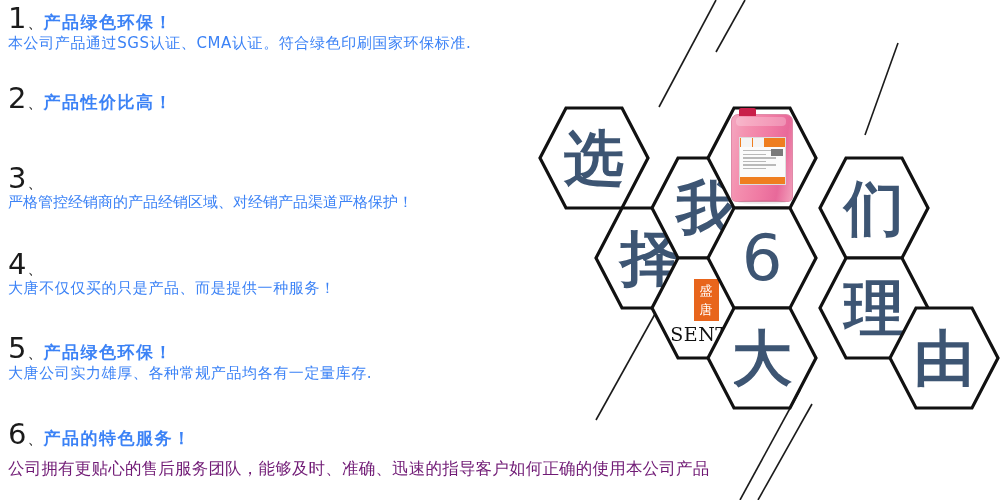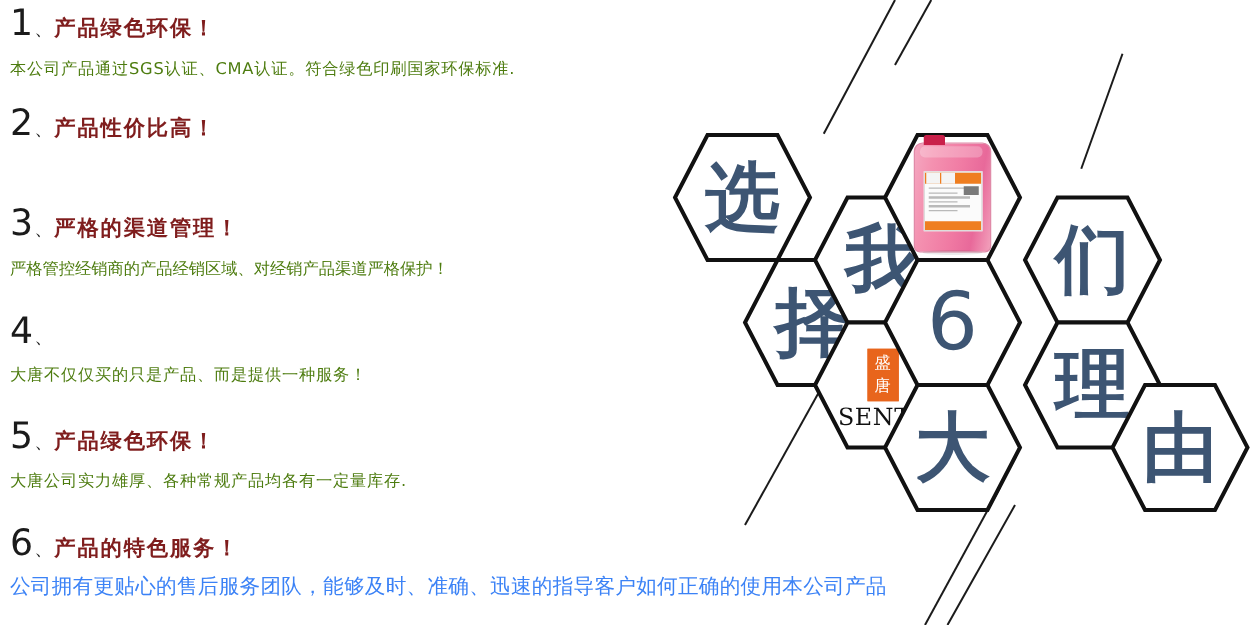--- a/index.html
+++ b/index.html
@@ -23,26 +23,26 @@
   }
   .feature { position:absolute; left:8px; }
   .f-head { display:flex; align-items:baseline; white-space:nowrap; }
   .f-num {
     font-size:29px; line-height:1;
     color:#1b1b1b; font-weight:400;
     font-family:"DejaVu Sans","Liberation Sans",sans-serif;
   }
   .f-dun { font-size:15px; color:#1b1b1b; margin:0 1px 0 1px; }
   .f-title {
-    font-size:17px; font-weight:bold; color:#7f1d1d;
+    font-size:17px; font-weight:bold; color:#3b82f6;
     letter-spacing:1.5px;
   }
   .f-body {
-    font-size:13px; color:#4d7c0f; white-space:nowrap;
-    letter-spacing:0.6px; margin-top:12px;
+    font-size:15px; color:#3b82f6; white-space:nowrap;
+    letter-spacing:0.6px; margin-top:0;
   }
   .f-body.tight { letter-spacing:0px; }
 
   
   #honeycomb { position:absolute; inset:0; z-index:2; pointer-events:none; }
   .hexwrap { position:absolute; }
   .hex-svg { position:absolute; left:0; top:0; }
   .hex-label {
     position:absolute; inset:0;
     display:flex; align-items:center; justify-content:center;
@@ -143,21 +143,20 @@
       <span class="f-num">2</span>
       <span class="f-dun">、</span>
       <span class="f-title">产品性价比高！</span>
     </div>
   </div>
 
   <div class="feature" style="top:164px;">
     <div class="f-head">
       <span class="f-num">3</span>
       <span class="f-dun">、</span>
-      <span class="f-title">严格的渠道管理！</span>
     </div>
     <div class="f-body tight">严格管控经销商的产品经销区域、对经销产品渠道严格保护！</div>
   </div>
 
   <div class="feature" style="top:250px;">
     <div class="f-head">
       <span class="f-num">4</span>
       <span class="f-dun">、</span>
     </div>
     <div class="f-body">大唐不仅仅买的只是产品、而是提供一种服务！</div>
@@ -176,21 +175,21 @@
     <div class="f-head">
       <span class="f-num">6</span>
       <span class="f-dun">、</span>
       <span class="f-title">产品的特色服务！</span>
     </div>
   </div>
 
 </section>
 
 <div style="position:absolute; left:8px; top:458px; width:992px; z-index:4;
-            font-size:16.5px; color:#3b82f6; white-space:nowrap; letter-spacing:0.2px;">公司拥有更贴心的售后服务团队，能够及时、准确、迅速的指导客户如何正确的使用本公司产品</div>
+            font-size:16.5px; color:#701a75; white-space:nowrap; letter-spacing:0.2px;">公司拥有更贴心的售后服务团队，能够及时、准确、迅速的指导客户如何正确的使用本公司产品</div>
 
 <div id="honeycomb">
 
   <div class="hexwrap" style="left:538px; top:106px; width:112px; height:104px;">
     <svg class="hex-svg" width="112" height="104" viewBox="0 0 112 104">
       <polygon points="28,2 84,2 110,52 84,102 28,102 2,52" fill="#ffffff" stroke="#111111" stroke-width="3.2"></polygon>
     </svg>
     <div class="hex-label hex-cn">选</div>
   </div>
 

